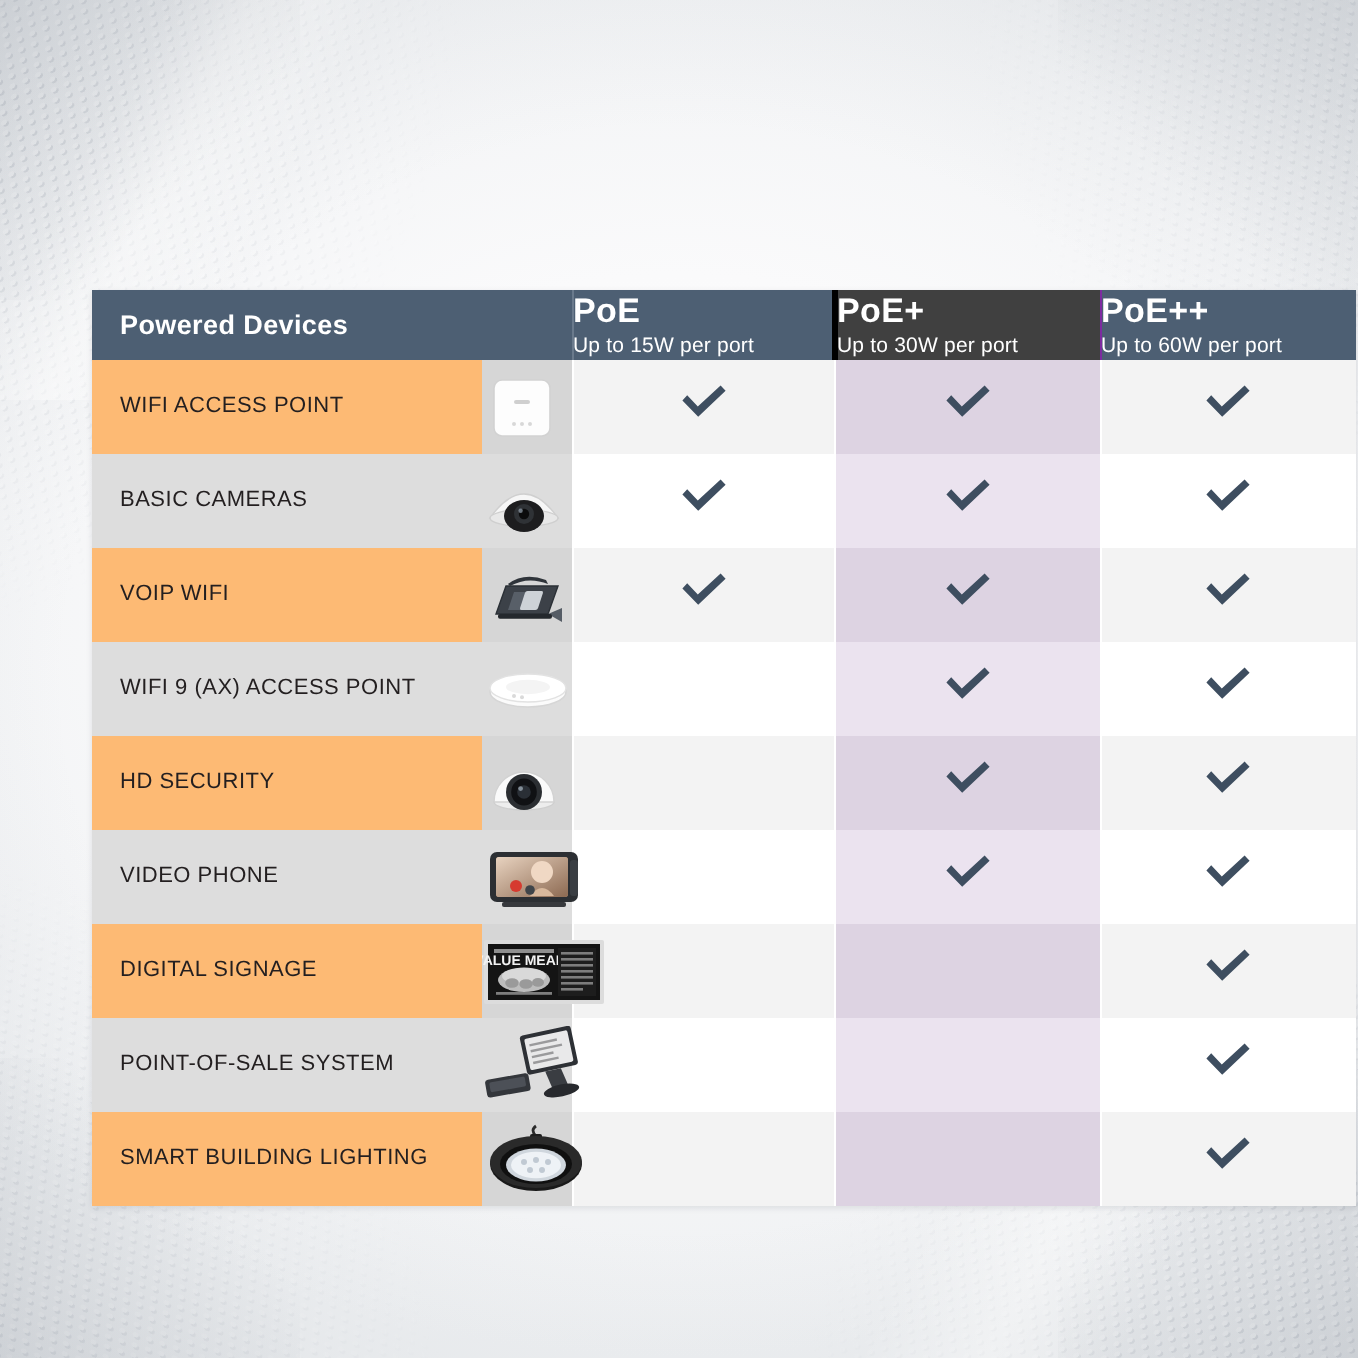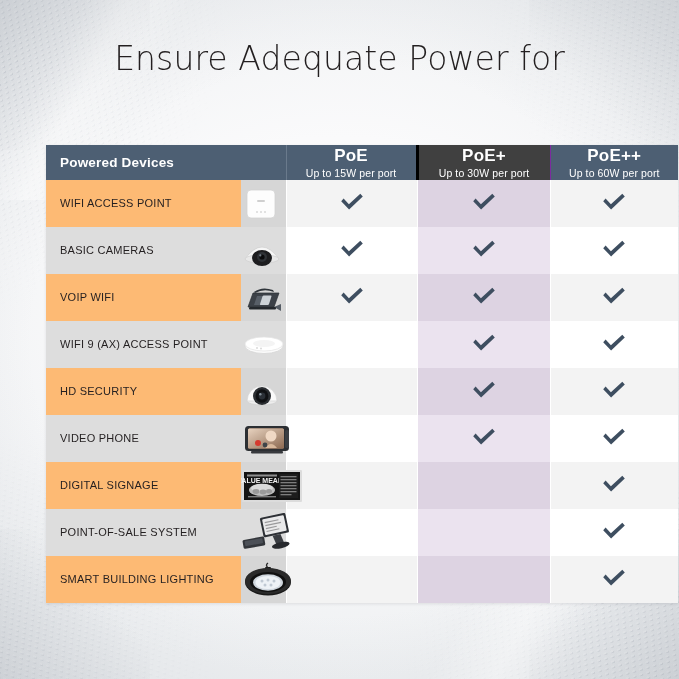--- a/index.html
+++ b/index.html
@@ -115,21 +115,21 @@
   }
   th.h-dev{
     text-align:left;
     padding-left:14px;
     font-size:13.5px;
     font-weight:bold;
     letter-spacing:.2px;
     border-right:1px solid #6a7a8c;
   }
   th.h-tier{
-    text-align:center;
+    text-align:left;
     border-right:1px solid #5e6f82;
   }
   th.h-tier:last-child{border-right:none;}
   th.h-highlight{
     background:#404040;
     border-left:3px solid #000000;
     border-right:1px solid #7d2ba0;
     margin-left:28px;
   }
   .tier-name{
@@ -201,21 +201,20 @@
   <div class="streak streak-tl"></div>
   <div class="streak streak-br"></div>
   <div class="corner corner-tl"></div>
   <div class="corner corner-tr"></div>
   <div class="corner corner-bl"></div>
   <div class="corner corner-br"></div>
   <div class="vignette"></div>
 </div>
 
 <div id="title">
-  <span class="line">Ensure Adequate Power for</span>
 </div>
 
 <div id="table-wrap">
   <table class="poe-table">
     <colgroup>
       <col class="c-dev">
         <col class="c-img">
       <col class="c-poe">
         <col class="c-poeplus">
         <col class="c-poepp">

